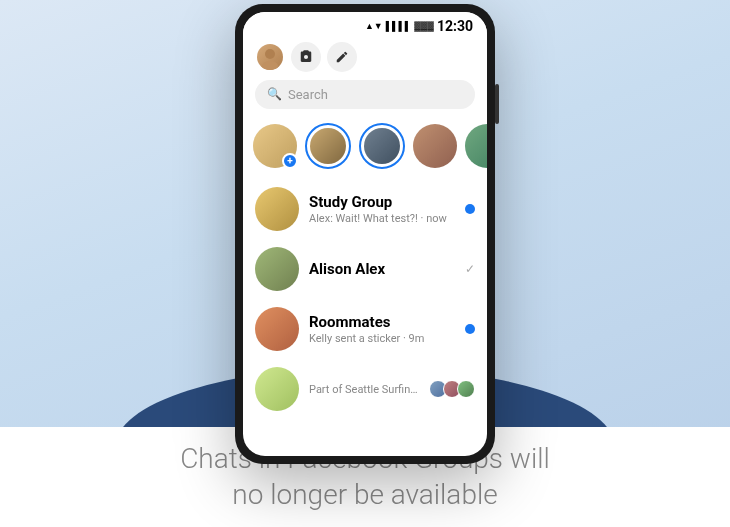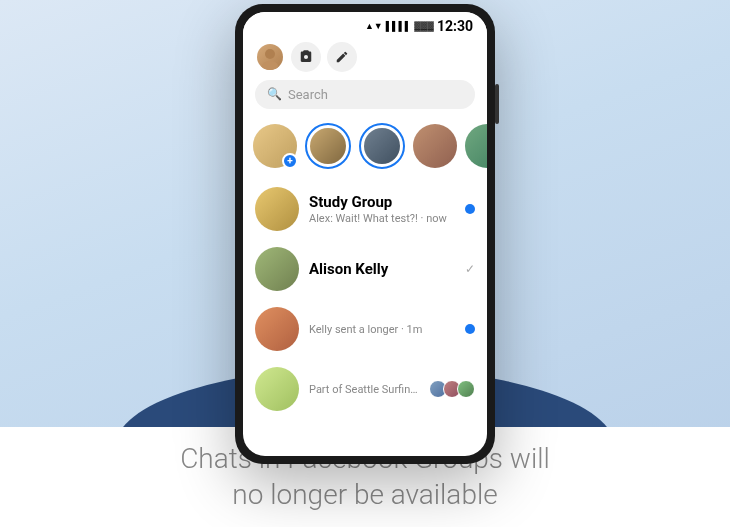--- a/index.html
+++ b/index.html
@@ -433,33 +433,34 @@
         </div>
         <div class="chat-meta">
           <div class="unread-dot"></div>
         </div>
       </div>
 
       <div class="chat-item">
         <div class="chat-avatar" style="background:linear-gradient(135deg,#a0b878,#708050);">
         </div>
         <div class="chat-info">
-          <div class="chat-name">Alison Kelly</div>
+          <div class="chat-name">Alison Alex</div>
         </div>
         <div class="chat-meta">
           <span class="read-check">✓</span>
         </div>
       </div>
 
       <div class="chat-item">
         <div class="chat-avatar" style="background:linear-gradient(135deg,#e09060,#b06040);">
         </div>
         <div class="chat-info">
+          <div class="chat-name">Roommates</div>
           <div class="chat-preview">
-            <span>Kelly sent a longer</span> · <span>1m</span>
+            <span>Kelly sent a sticker</span> · <span>9m</span>
           </div>
         </div>
         <div class="chat-meta">
           <div class="unread-dot"></div>
         </div>
       </div>
 
       <div class="chat-item">
         <div class="chat-avatar" style="background:linear-gradient(135deg,#d0e890,#a0c060);">
         </div>

